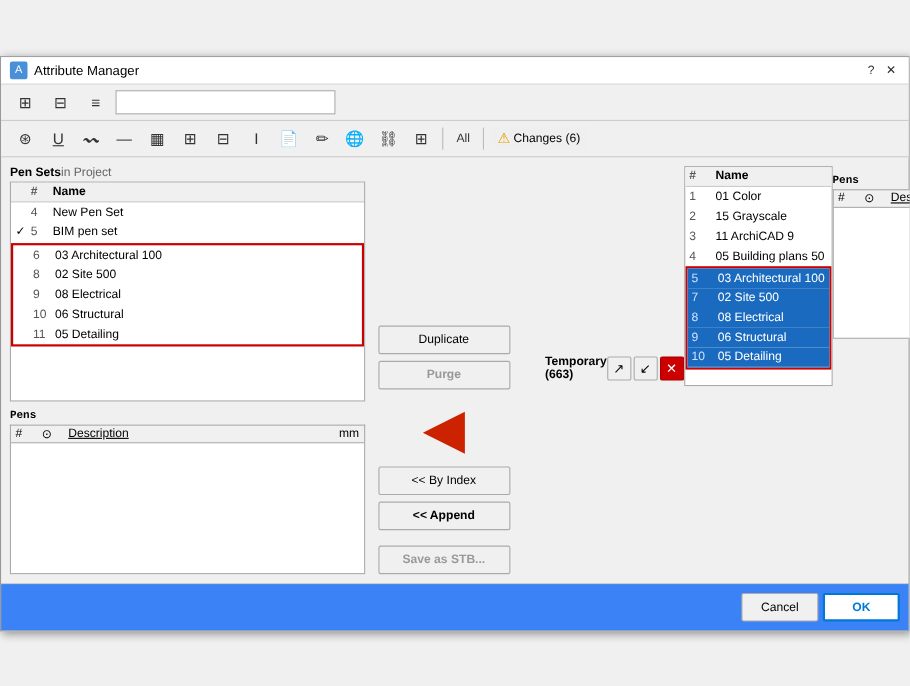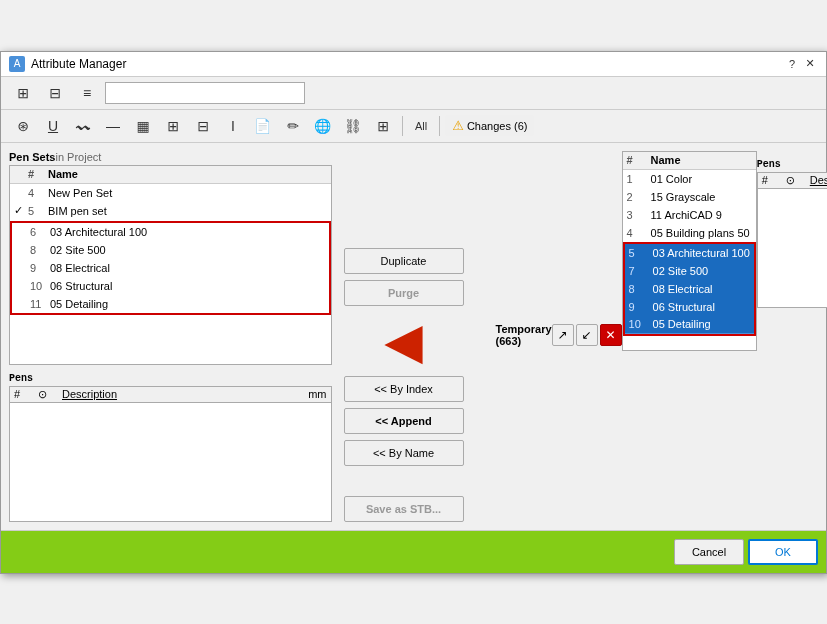--- a/index.html
+++ b/index.html
@@ -264,43 +264,43 @@
     .list-container::-webkit-scrollbar-thumb { background: #ccc; border: 1px solid #aaa; }
 
     
     .bottom-area {
       display: flex;
       justify-content: flex-end;
       align-items: flex-end;
       padding: 8px;
       gap: 4px;
       border-top: 1px solid #ccc;
-      background: #84cc16;
+      background: #3b82f6;
     }
     .bottom-btn {
       min-width: 70px;
       height: 26px;
       border: 1px solid #aaa;
       background: #f0f0f0;
       cursor: pointer;
       font-size: 11px;
       border-radius: 2px;
     }
     .bottom-btn.primary {
       background: #fff;
       border: 2px solid #0078d7;
       color: #0078d7;
-      font-weight: normal;
+      font-weight: bold;
     }
 
     .save-buttons {
       display: flex;
       flex-direction: column;
       gap: 4px;
-      margin-top: 24px;
+      margin-top: 8px;
       align-items: center;
     }
 
     
     .list-item.highlighted {
       background: #1a6bbf;
       color: white;
     }
     .list-item.highlighted .num { color: #cce0ff; }
 
@@ -428,21 +428,20 @@
     <div class="middle-buttons">
       <button class="action-btn">Duplicate</button>
       <button class="action-btn" disabled="">Purge</button>
 
       <div class="arrow-container">
         <span class="big-arrow">◀</span>
       </div>
 
       <button class="action-btn">&lt;&lt; By Index</button>
       <button class="action-btn" style="font-weight:bold;">&lt;&lt; Append</button>
-      <button class="action-btn">&lt;&lt; By Name</button>
 
       <div class="save-buttons">
         <button class="action-btn" disabled="">Save as STB...</button>
       </div>
     </div>
 
     <div class="right-panel">
       <div class="right-panel-header">
         <span class="right-panel-title">Temporary (663)</span>
         <div class="right-panel-controls">

